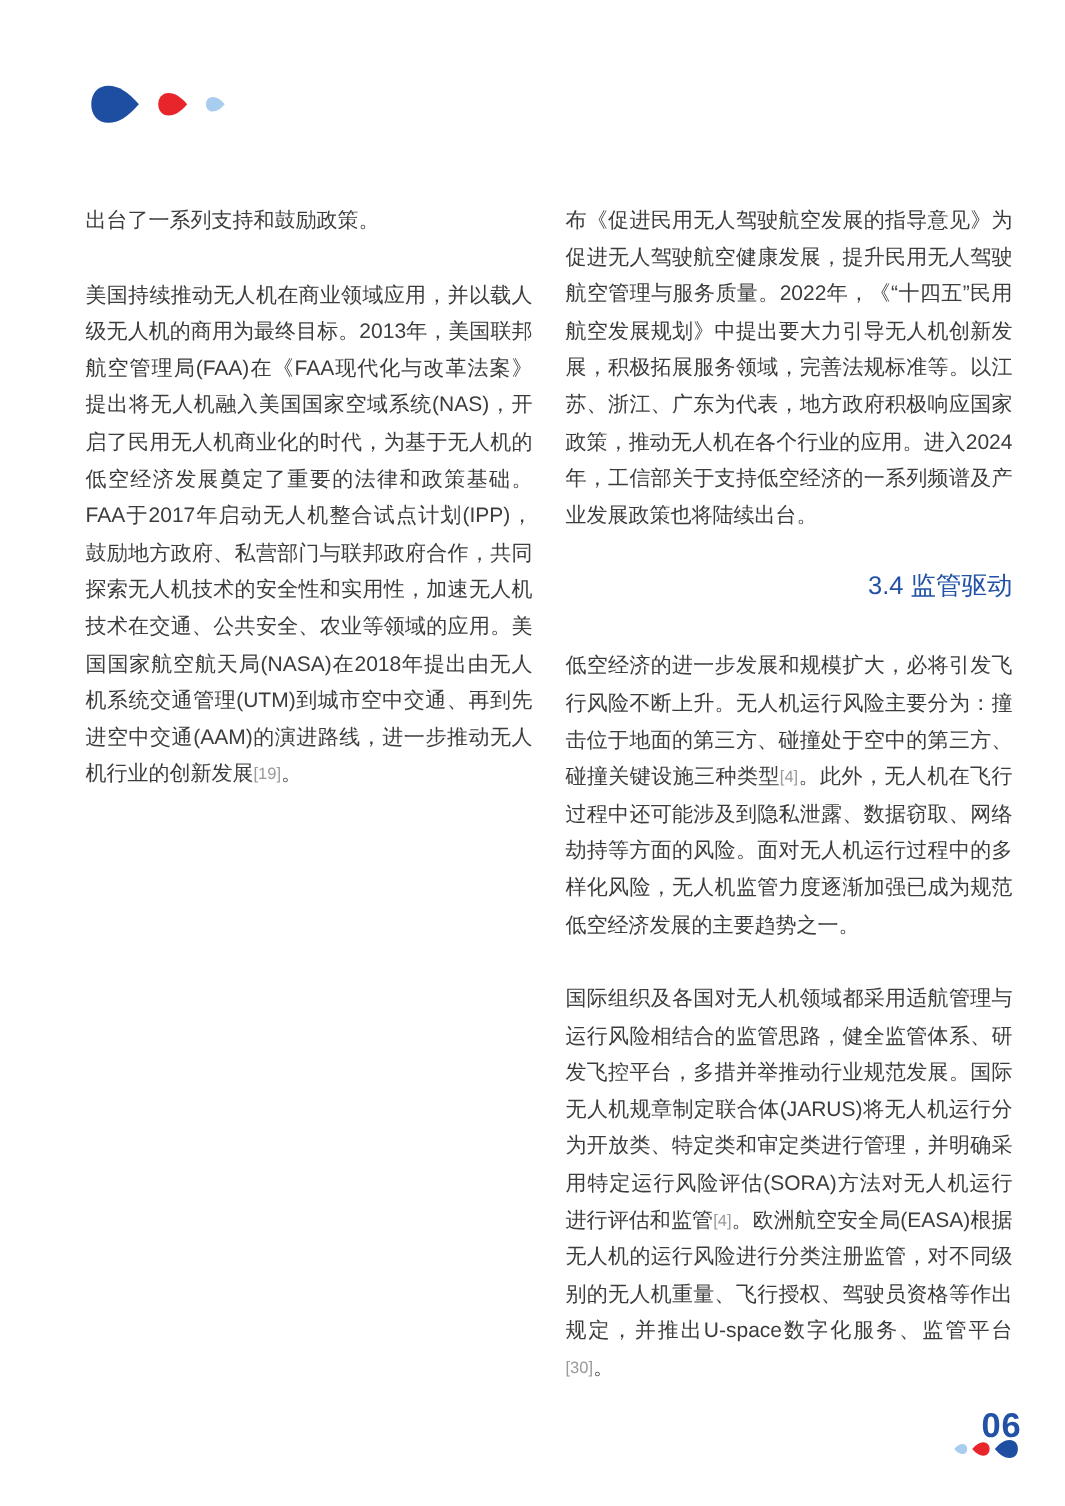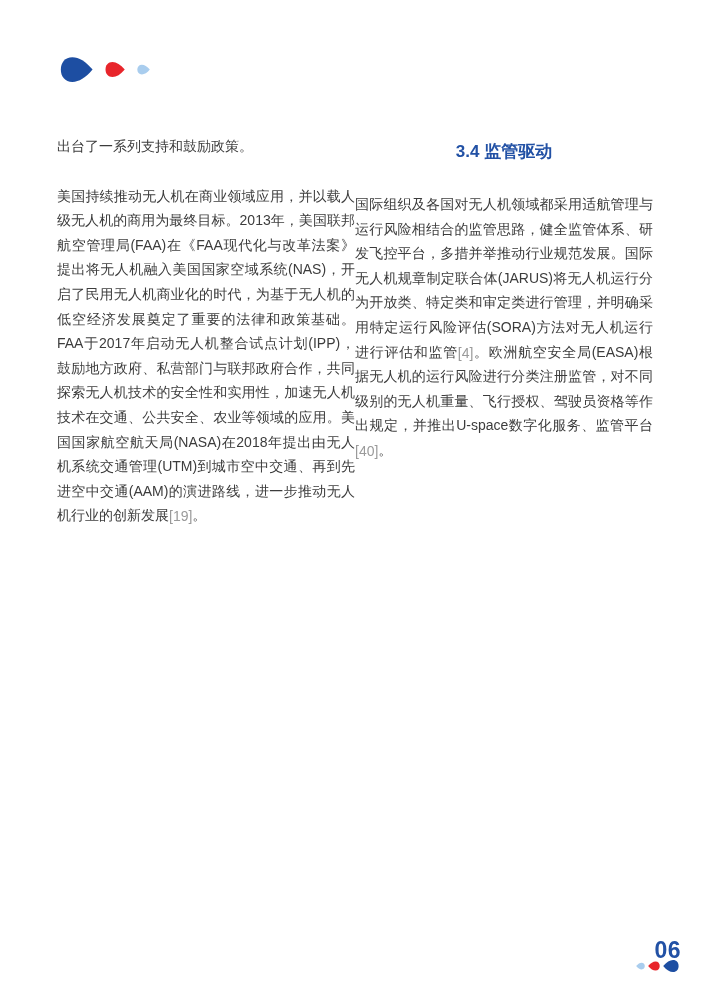--- a/index.html
+++ b/index.html
@@ -19,44 +19,44 @@
   }
   .deco-footer {
     position: absolute; top: 959px; right: 31px;
     display: flex; align-items: center; gap: 3px;
   }
   .deco span { display: inline-flex; }
 
   
   .columns {
     position: absolute; top: 134px; left: 57px;
-    display: flex; 
+    display: flex; gap: 22px;
   }
   .col {
     width: 298px;
     font-size: 14px;
     line-height: 24.6px;
     color: #3c3c3c;
     text-align: justify;
   }
   .col p { margin: 0 0 25px 0; }
   sup.ref {
-    font-size: 14px;
+    font-size: 11px;
     color: #9a9a9a;
     vertical-align: top;
     position: relative; top: 1px;
     white-space: nowrap;
   }
   h3.section {
     font-size: 17px;
     line-height: 22px;
     color: #2251a5;
-    font-weight: bold;
+    font-weight: normal;
     margin: 7px 0 29px 0;
-    text-align: center;
+    text-align: right;
   }
 
   .pageno {
     position: absolute; top: 937px; right: 29px;
     color: #2251a5;
     font-weight: bold;
     font-size: 23px;
     letter-spacing: 0.5px;
   }
 </style>
@@ -82,22 +82,24 @@
         </svg>
       </span>
     </div>
 
   <div class="columns">
     <div class="col" id="left-col">
         <p>出台了一系列支持和鼓励政策。</p>
         <p>美国持续推动无人机在商业领域应用，并以载人级无人机的商用为最终目标。2013年，美国联邦航空管理局(FAA)在《FAA现代化与改革法案》提出将无人机融入美国国家空域系统(NAS)，开启了民用无人机商业化的时代，为基于无人机的低空经济发展奠定了重要的法律和政策基础。FAA于2017年启动无人机整合试点计划(IPP)，鼓励地方政府、私营部门与联邦政府合作，共同探索无人机技术的安全性和实用性，加速无人机技术在交通、公共安全、农业等领域的应用。美国国家航空航天局(NASA)在2018年提出由无人机系统交通管理(UTM)到城市空中交通、再到先进空中交通(AAM)的演进路线，进一步推动无人机行业的创新发展<sup class="ref">[19]</sup>。</p>
       </div>
     <div class="col" id="right-col">
+        <p>布《促进民用无人驾驶航空发展的指导意见》为促进无人驾驶航空健康发展，提升民用无人驾驶航空管理与服务质量。2022年，《“十四五”民用航空发展规划》中提出要大力引导无人机创新发展，积极拓展服务领域，完善法规标准等。以江苏、浙江、广东为代表，地方政府积极响应国家政策，推动无人机在各个行业的应用。进入2024年，工信部关于支持低空经济的一系列频谱及产业发展政策也将陆续出台。</p>
         <h3 class="section">3.4 监管驱动</h3>
-        <p>国际组织及各国对无人机领域都采用适航管理与运行风险相结合的监管思路，健全监管体系、研发飞控平台，多措并举推动行业规范发展。国际无人机规章制定联合体(JARUS)将无人机运行分为开放类、特定类和审定类进行管理，并明确采用特定运行风险评估(SORA)方法对无人机运行进行评估和监管<sup class="ref">[4]</sup>。欧洲航空安全局(EASA)根据无人机的运行风险进行分类注册监管，对不同级别的无人机重量、飞行授权、驾驶员资格等作出规定，并推出U-space数字化服务、监管平台<sup class="ref">[40]</sup>。</p>
+        <p>低空经济的进一步发展和规模扩大，必将引发飞行风险不断上升。无人机运行风险主要分为：撞击位于地面的第三方、碰撞处于空中的第三方、碰撞关键设施三种类型<sup class="ref">[4]</sup>。此外，无人机在飞行过程中还可能涉及到隐私泄露、数据窃取、网络劫持等方面的风险。面对无人机运行过程中的多样化风险，无人机监管力度逐渐加强已成为规范低空经济发展的主要趋势之一。</p>
+        <p>国际组织及各国对无人机领域都采用适航管理与运行风险相结合的监管思路，健全监管体系、研发飞控平台，多措并举推动行业规范发展。国际无人机规章制定联合体(JARUS)将无人机运行分为开放类、特定类和审定类进行管理，并明确采用特定运行风险评估(SORA)方法对无人机运行进行评估和监管<sup class="ref">[4]</sup>。欧洲航空安全局(EASA)根据无人机的运行风险进行分类注册监管，对不同级别的无人机重量、飞行授权、驾驶员资格等作出规定，并推出U-space数字化服务、监管平台<sup class="ref">[30]</sup>。</p>
       </div>
   </div>
 
   <div class="pageno">06</div>
   <div class="deco deco-footer" id="deco-footer">
       <span>
         <svg viewBox="0 0 40 32" width="9" height="8" style="transform: scaleX(-1);">
           <path d="M15 1 C6 1 1 7.5 1 16 C1 24.5 6 31 15 31 C23 31 31 26 39.5 16 C31 6 23 1 15 1 Z" fill="#a9cdee"></path>
         </svg>
       </span>

